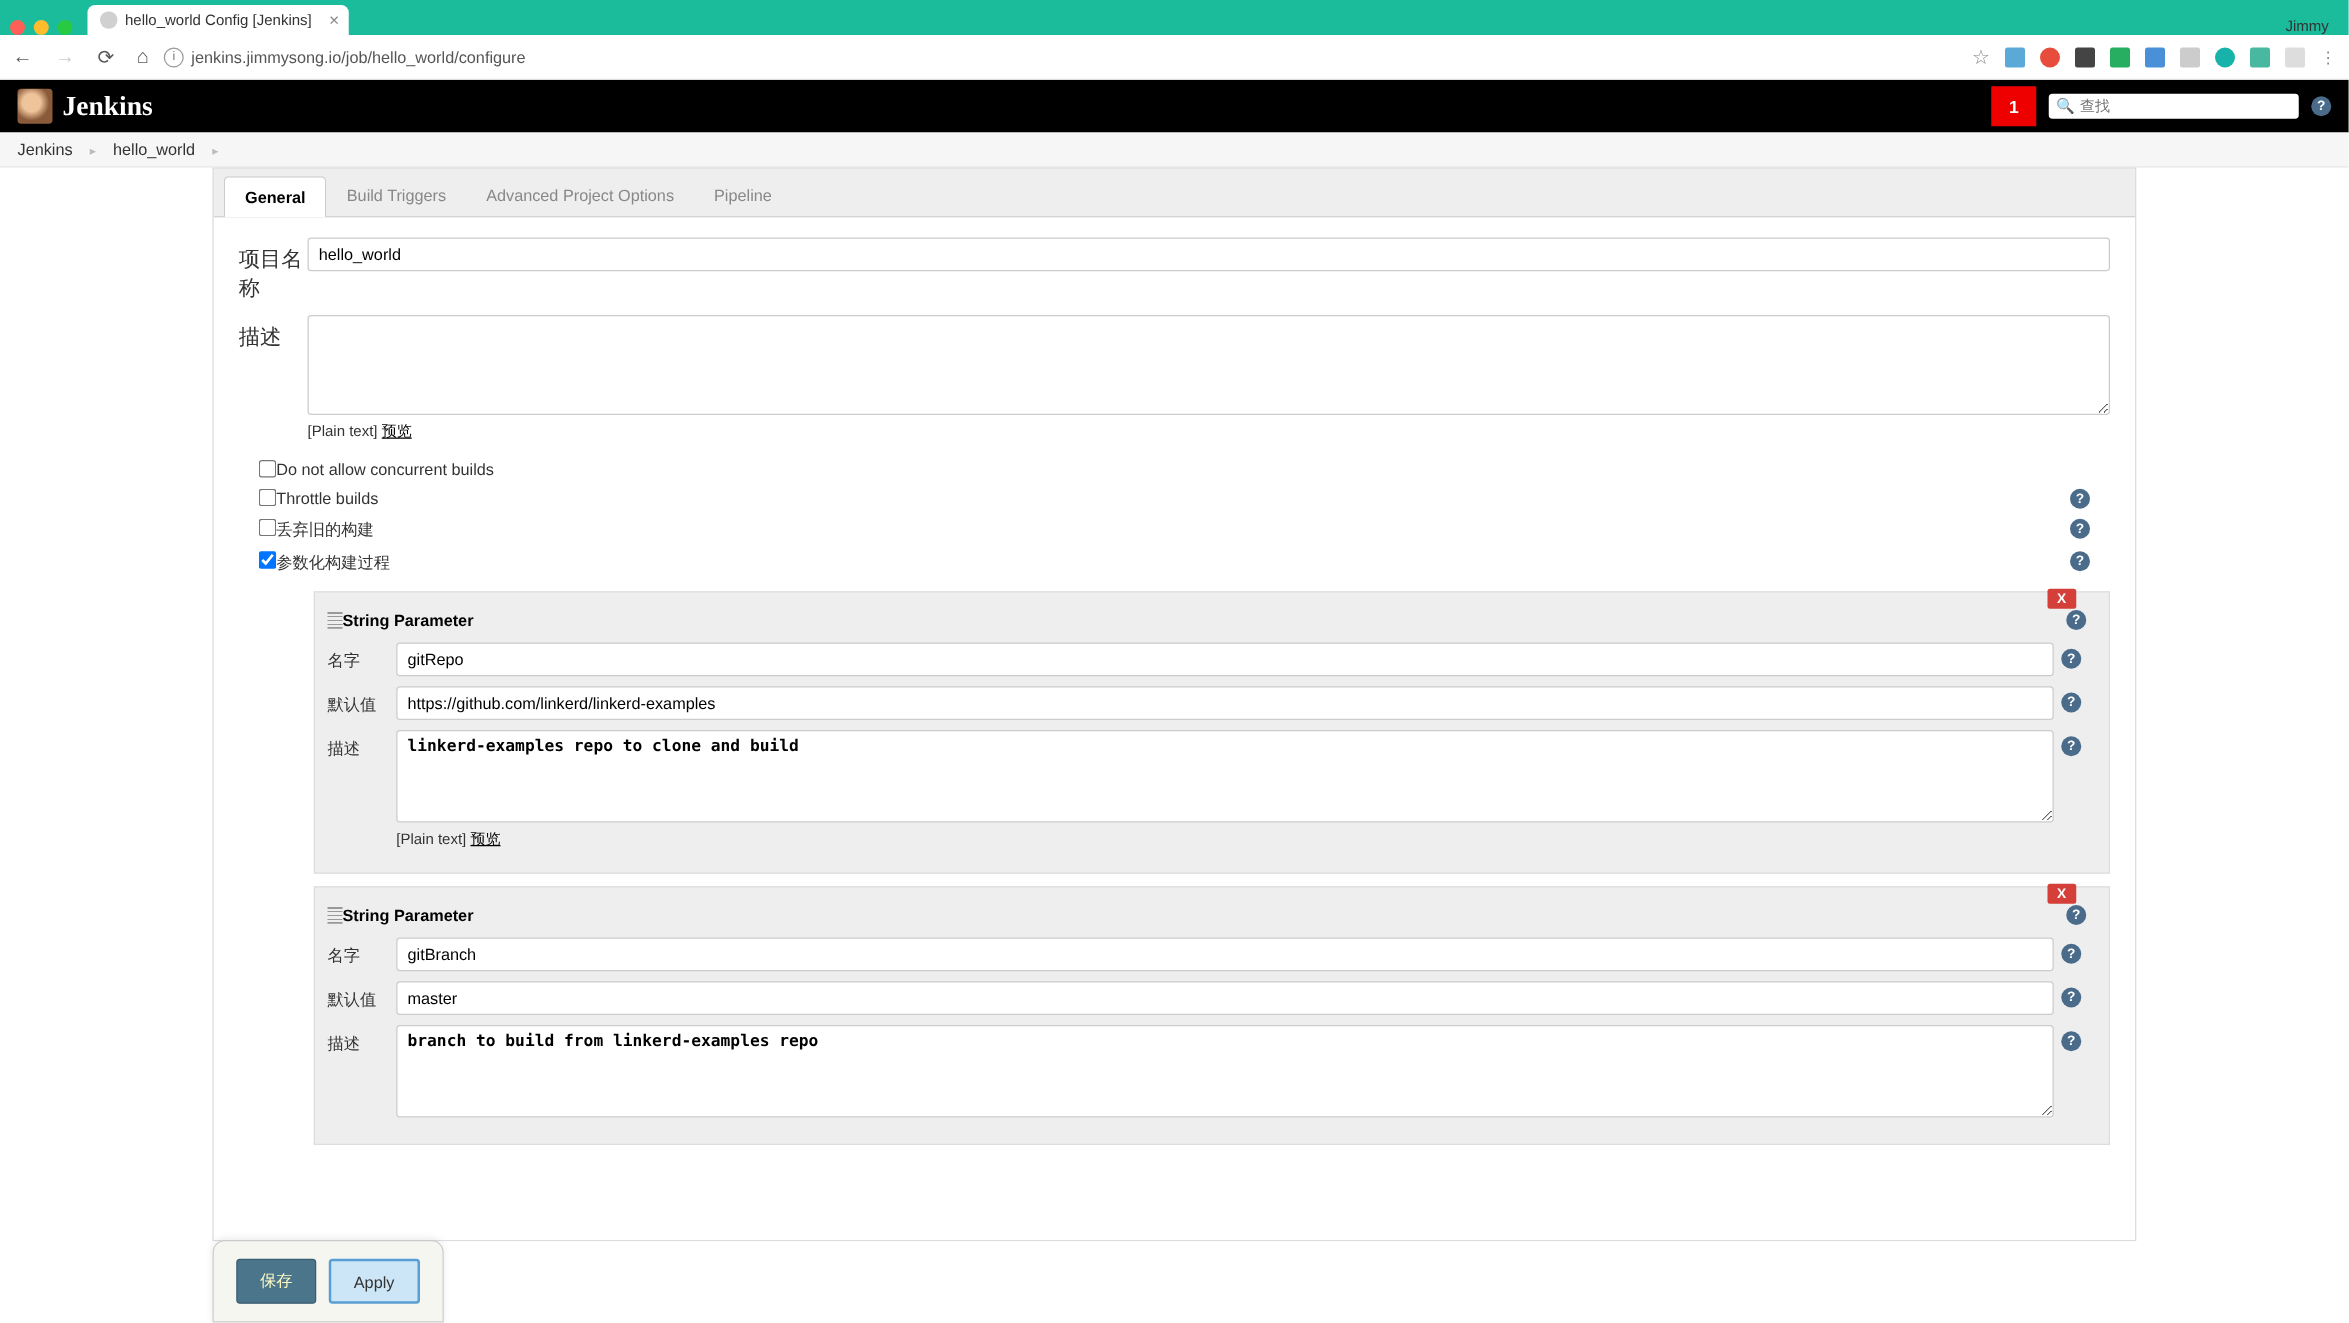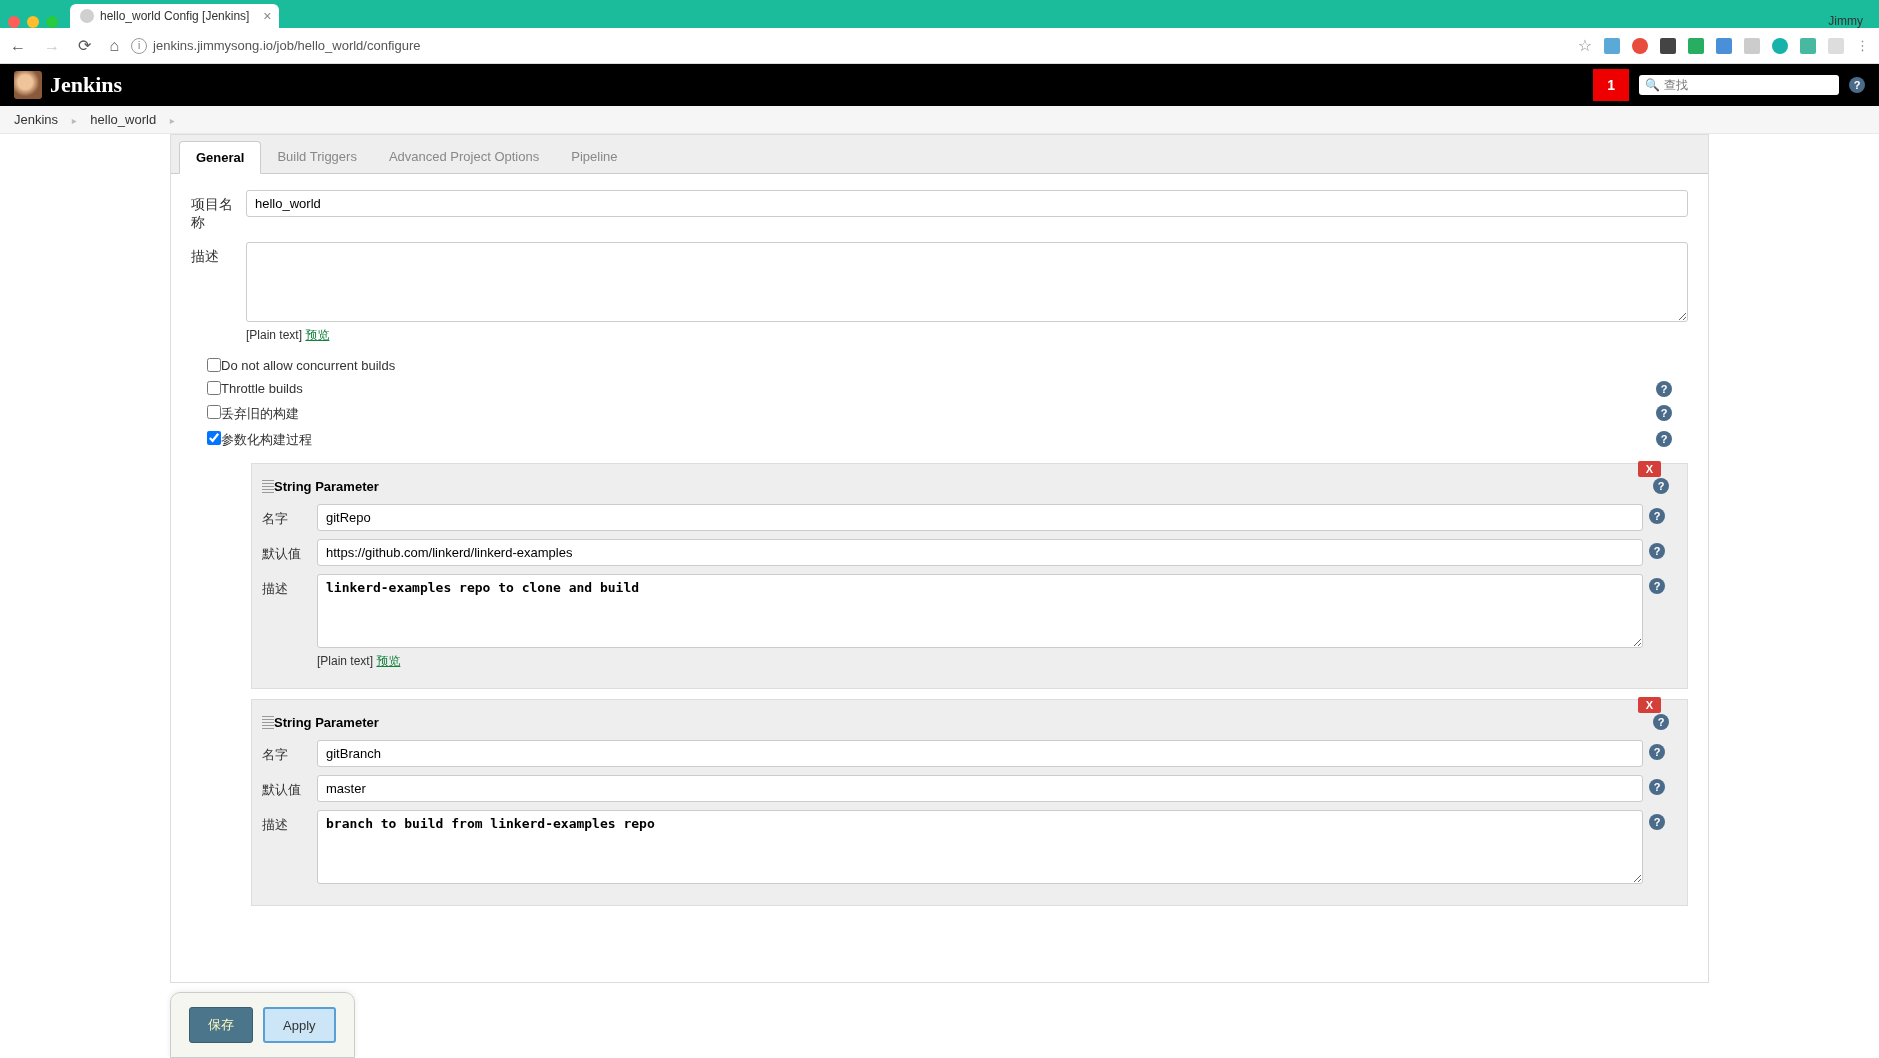--- a/index.html
+++ b/index.html
@@ -48,26 +48,26 @@
     .config-panel { background: #eee; border: 1px solid #ddd; }
     
     
     .tabs { display: flex; border-bottom: 1px solid #ccc; padding-left: 8px; padding-top: 6px; background: #eee; }
     .tab { padding: 8px 16px; color: #888; cursor: pointer; font-size: 13px; }
     .tab.active { background: #fff; border: 1px solid #ccc; border-bottom: 1px solid #fff; margin-bottom: -1px; border-radius: 4px 4px 0 0; color: #000; font-weight: bold; }
     
     
     .form-body { background: #fff; padding: 16px 20px 16px 20px; }
     .form-row { display: flex; align-items: flex-start; margin-bottom: 10px; }
-    .form-label { width: 55px; text-align: left; padding-top: 6px; color: #333; font-size: 14px; flex-shrink: 0; }
+    .form-label { width: 55px; text-align: left; padding-top: 6px; color: #333; font-size: 17px; flex-shrink: 0; }
     .form-field { flex: 1; }
     .text-input { width: 100%; border: 1px solid #ccc; border-radius: 3px; padding: 5px 8px; font-size: 13px; }
     .textarea { width: 100%; border: 1px solid #ccc; border-radius: 3px; padding: 5px 8px; font-size: 13px; min-height: 80px; resize: both; font-weight: bold; }
     .field-meta { font-size: 12px; color: #333; margin-top: 2px; }
-    .field-meta a { color: #15803d; }
+    .field-meta a { color: #000000; }
     
     .option-row { display: flex; align-items: flex-start; gap: 0; padding: 4px 16px; position: relative; }
     .option-row input[type=checkbox] { width: 14px; height: 14px; }
     .option-row label { font-size: 13px; color: #333; }
     .option-help { margin-left: auto; }
     
     
     .param-block { background: #eee; border: 1px solid #ddd; margin-top: 10px; padding: 10px 18px 10px 10px; position: relative; margin-left: 60px; }
     .param-delete { position: absolute; top: -3px; right: 26px; background: #d43f3a; color: #fff; border: none; padding: 2px 8px; font-size: 11px; font-weight: bold; cursor: pointer; border-radius: 2px; }
     .param-header { display: flex; align-items: center; gap: 0; font-weight: bold; padding: 4px 0 10px 0; font-size: 13px; }

